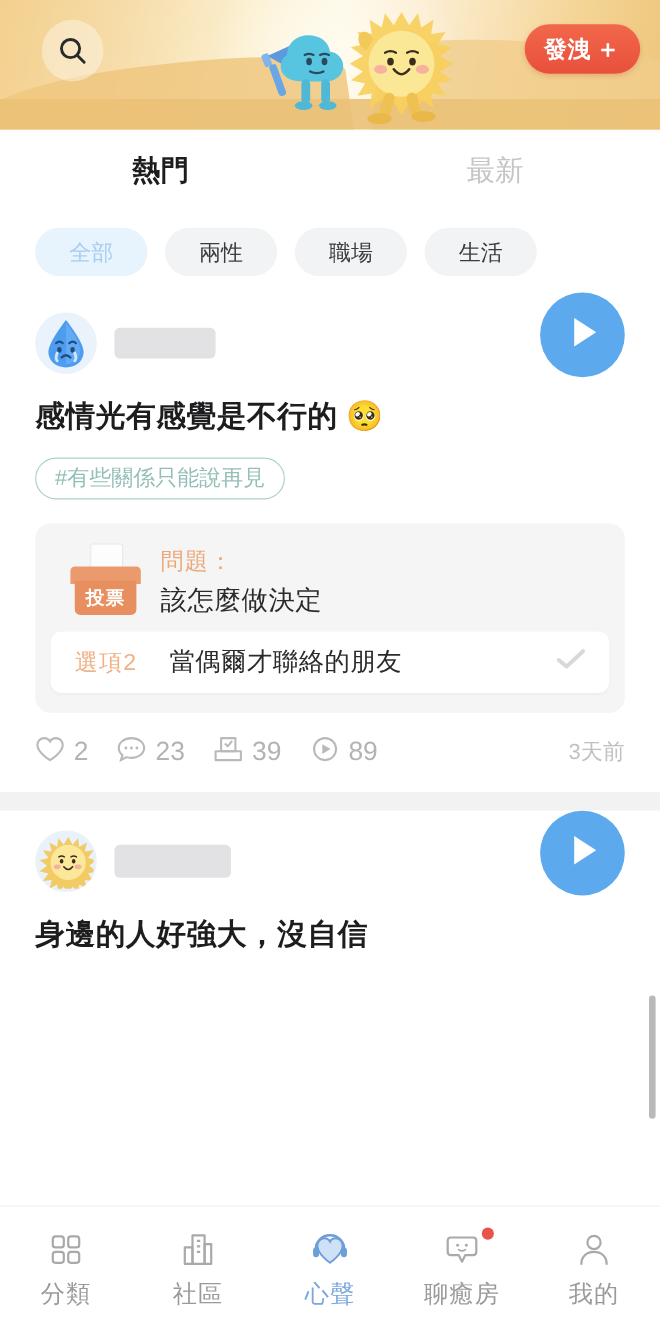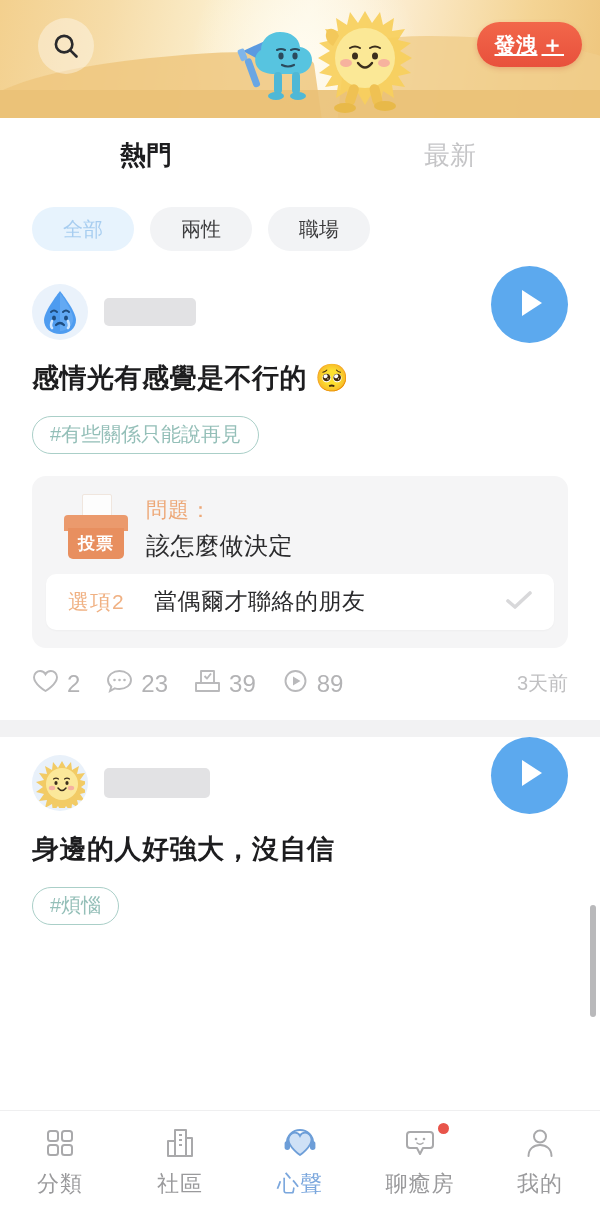--- a/index.html
+++ b/index.html
@@ -64,21 +64,20 @@
     position: absolute; right: 18px; top: 22px;
     height: 45px; padding: 12px 18px;
     border-radius: 23px;
     background: linear-gradient(180deg, #f2674a 0%, #e8503c 100%);
     color: #fff;
     display: flex; align-items: center; gap: 4px;
     font-size: 21px; font-weight: bold;
     letter-spacing: .5px;
     cursor: pointer;
     box-shadow: 0 2px 5px rgba(200,70,50,.25);
-    text-decoration: underline;
   }
   .vent-plus { font-size: 22px; font-weight: bold; line-height: 1; }
 
   
   .mascot-cloud { position: absolute; left: 225px; top: 18px; }
   .mascot-sun   { position: absolute; left: 305px; top: 6px; }
 
   
   .tabs {
     position: relative;
@@ -246,21 +245,21 @@
     position: absolute; right: 4px; top: 905px;
     width: 6px; height: 112px;
     border-radius: 3px;
     background: #b9b9bb;
     cursor: pointer;
   }
 
   
   .bottom-nav {
     position: absolute; left: 0; bottom: 0;
-    width: 600px; height: 103px;
+    width: 600px; height: 117px;
     background: #fff;
     border-top: 1px solid #efeff0;
     display: flex;
   }
   .nav-item {
     flex: 1;
     display: flex; flex-direction: column;
     align-items: center; justify-content: center;
     gap: 9px;
     cursor: pointer;
@@ -349,20 +348,21 @@
   <div class="tabs">
     <div class="tab hot">熱門</div>
     <div class="tab latest">最新</div>
   </div>
 
   <div class="chips-wrap">
     <div class="chips">
       <div class="chip active">全部</div>
       <div class="chip">兩性</div>
       <div class="chip">職場</div>
+      <div class="chip">生活</div>
 
     </div>
   </div>
 
   <div class="feed">
 
     <div class="post">
       <div class="post-head">
         <div class="avatar a1">
           <svg width="40" height="46" viewBox="0 0 40 46">
@@ -491,23 +491,20 @@
           <span>
             <svg width="32" height="34" viewBox="0 0 32 34">
               <path d="M8 4 L28 17 L8 30 Z" fill="#ffffff"></path>
             </svg>
           </span>
         </div>
       </div>
 
       <div class="post-title">身邊的人好強大，沒自信</div>
 
-      <div class="tag-row">
-        <span class="tag">#煩惱</span>
-      </div>
     </div>
   </div>
 
   <div class="scrollbar"></div>
 
   <div class="bottom-nav">
 
     <div class="nav-item">
       <span class="nav-icon">
         <svg width="32" height="32" viewBox="0 0 32 32" fill="none" stroke="#a9a9ab" stroke-width="2">

